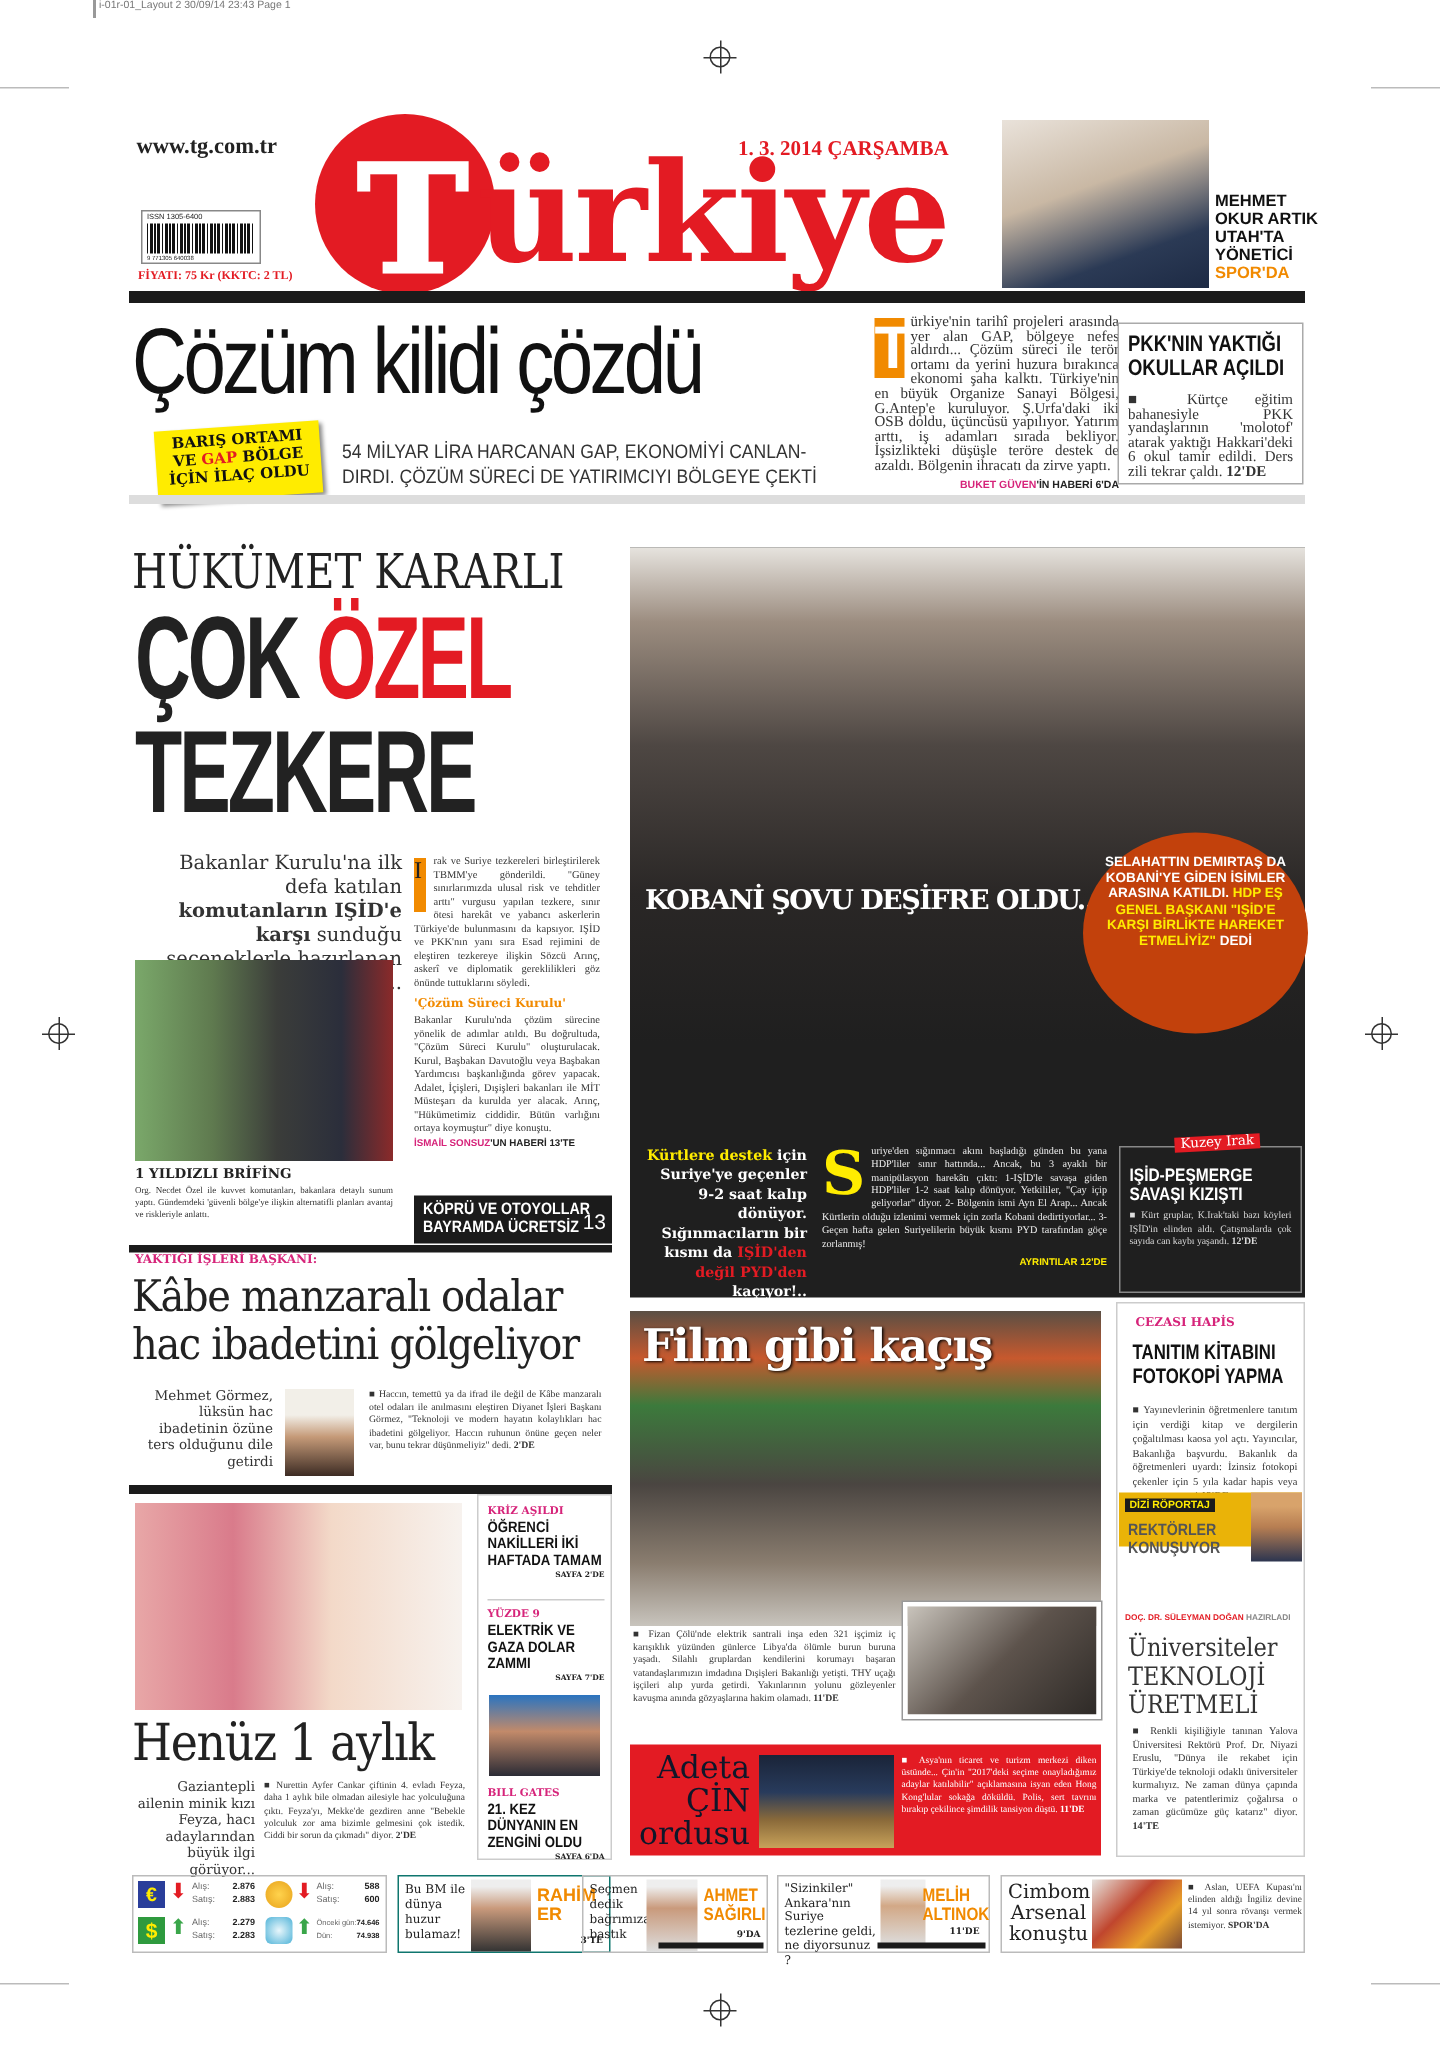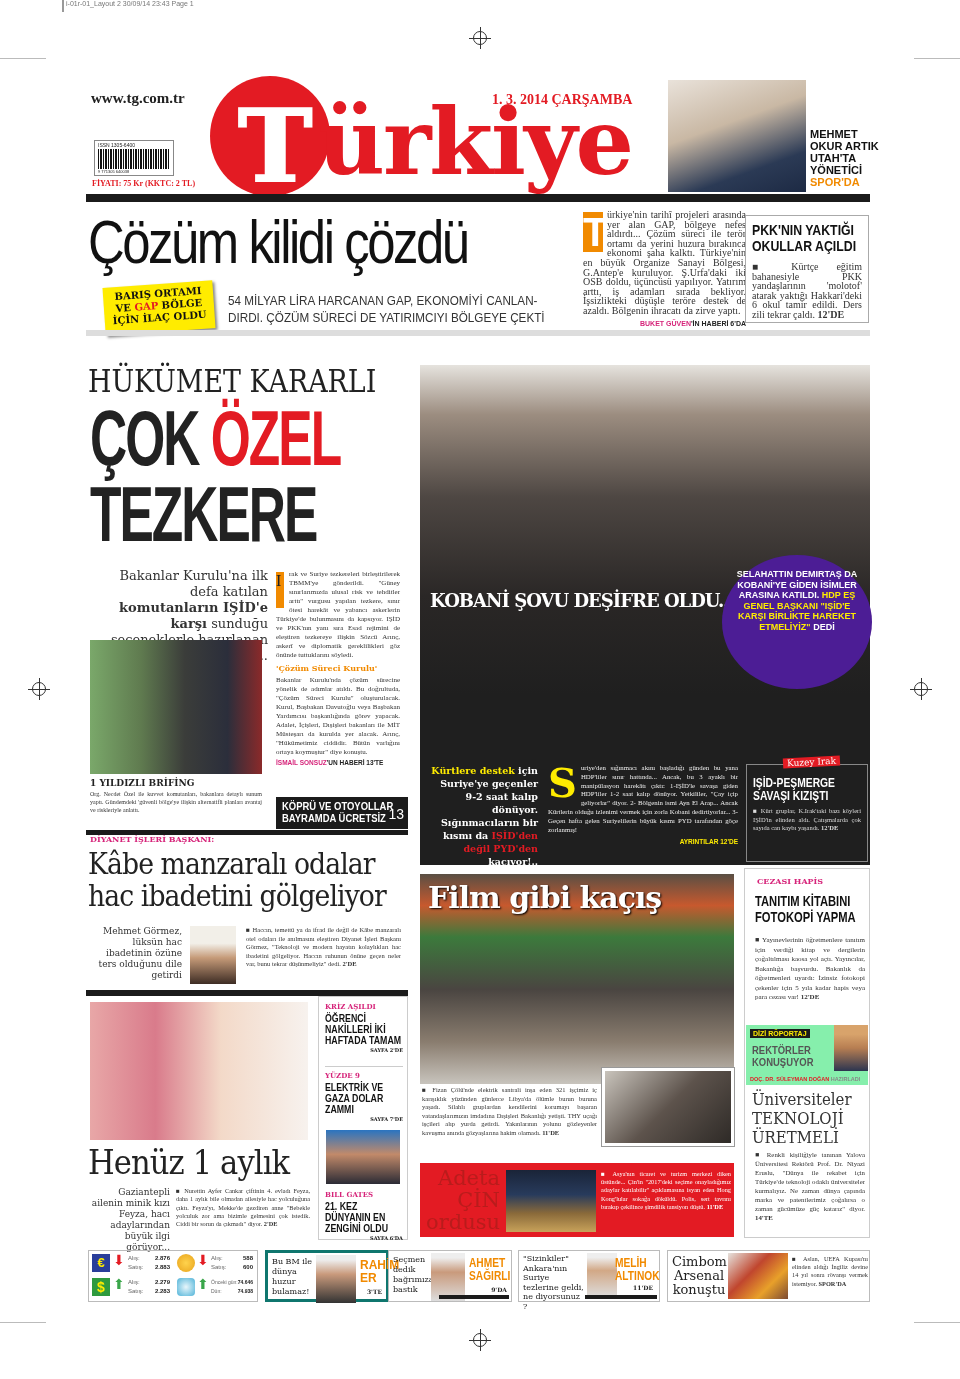--- a/index.html
+++ b/index.html
@@ -107,41 +107,41 @@
     </div>
   <div class="abs sans" style="right:4px;top:9px;font-size:14px">13</div>
 </div>
 <div class="abs bar" style="left:86px;top:830px;width:322px;height:5px"></div>
 
 <div class="abs" style="left:420px;top:365px;width:450px;height:500px;background:#1f1f1f"></div>
 <div class="abs photo" style="left:420px;top:365px;width:450px;height:330px;background:linear-gradient(180deg,#e6e3de 0%,#9c8d80 15%,#4e4743 40%,#2a2726 70%,#1f1f1f 100%)"></div>
 <div class="abs" style="left:430px;top:590px;font:bold 18px 'DejaVu Serif',serif;color:#fff;letter-spacing:-1px">KOBANİ ŞOVU DEŞİFRE OLDU...</div>
 <div class="abs yellow" style="left:430px;top:612px;font:bold 58px 'DejaVu Serif',serif;line-height:62px;letter-spacing:-2px">
 </div>
-<div class="abs" style="left:722px;top:555px;width:150px;height:134px;border-radius:50%;background:#4c1d95;padding:14px 10px;text-align:center;font:bold 9px 'Liberation Sans',sans-serif;line-height:10.5px;color:#fff">
+<div class="abs" style="left:722px;top:555px;width:150px;height:134px;border-radius:50%;background:#c2410c;padding:14px 10px;text-align:center;font:bold 9px 'Liberation Sans',sans-serif;line-height:10.5px;color:#fff">
   <span>SELAHATTIN DEMIRTAŞ DA KOBANİ'YE GİDEN İSİMLER ARASINA KATILDI.</span> <span class="yellow">HDP EŞ GENEL BAŞKANI "IŞİD'E KARŞI BİRLİKTE HAREKET ETMELİYİZ"</span><span> DEDİ</span>
 </div>
 <div class="abs" style="left:428px;top:764px;width:110px;text-align:right;font:bold 9.5px 'DejaVu Serif',serif;line-height:13px;color:#fff">
   <span class="yellow">Kürtlere destek</span> <span>için Suriye'ye geçenler 9-2 saat kalıp dönüyor. Sığınmacıların bir kısmı da</span> <span class="red">IŞİD'den değil PYD'den</span><span> kaçıyor!..</span>
 </div>
 <div class="abs" style="left:548px;top:764px;width:190px">
   <div class="yellow" style="float:left;font:bold 40px 'DejaVu Serif',serif;line-height:38px;margin-right:4px">S</div>
   <div class="small" style="color:#eee;font-size:6.8px;line-height:8.8px">uriye'den sığınmacı akını başladığı günden bu yana HDP'liler sınır hattında... Ancak, bu 3 ayaklı bir manipülasyon harekâtı çıktı: 1-IŞİD'le savaşa giden HDP'liler 1-2 saat kalıp dönüyor. Yetkililer, "Çay içip geliyorlar" diyor. 2- Bölgenin ismi Ayn El Arap... Ancak Kürtlerin olduğu izlenimi vermek için zorla Kobani dedirtiyorlar... 3- Geçen hafta gelen Suriyelilerin büyük kısmı PYD tarafından göçe zorlanmış!</div>
   <div class="yellow" style="text-align:right;font:bold 6.5px 'Liberation Sans',sans-serif;margin-top:4px">AYRINTILAR 12'DE</div>
 </div>
 <div class="abs" style="left:746px;top:764px;width:122px;height:98px;border:1px solid #888;padding:6px 6px">
   <div class="abs" style="left:36px;top:-8px;background:#e31b23;color:#fff;font:9px 'DejaVu Serif',serif;padding:0 4px;transform:rotate(-3deg)">Kuzey Irak</div>
   <div class="cond" style="color:#fff;font-size:12px;line-height:13px;margin-top:6px;transform:scaleX(0.86);white-space:nowrap">
       <div>IŞİD-PEŞMERGE</div>
       <div>SAVAŞI KIZIŞTI</div>
     </div>
   <div class="small" style="color:#ddd;font-size:6.5px;line-height:8.5px;margin-top:4px"><span>■ Kürt gruplar, K.Irak'taki bazı köyleri IŞİD'in elinden aldı. Çatışmalarda çok sayıda can kaybı yaşandı.</span> <b>12'DE</b></div>
 </div>
 
-<div class="abs magenta" style="left:90px;top:834px;font:bold 8px 'DejaVu Serif',serif">DİYANET İŞLERİ BAŞKANI:</div>
+<div class="abs magenta" style="left:90px;top:834px;font:bold 8px 'DejaVu Serif',serif">YAKTIĞI İŞLERİ BAŞKANI:</div>
 <div class="abs" style="left:88px;top:848px;font:29px 'DejaVu Serif',serif;line-height:32px;letter-spacing:-1px;color:#222;transform:scaleX(0.92);transform-origin:left top;white-space:nowrap">
   <div>Kâbe manzaralı odalar</div>
     <div>hac ibadetini gölgeliyor</div>
 </div>
 <div class="abs" style="left:90px;top:926px;width:92px;text-align:right;font:9px 'DejaVu Serif',serif;line-height:11px;color:#333">Mehmet Görmez, lüksün hac ibadetinin özüne ters olduğunu dile getirdi</div>
 <div class="abs photo" style="left:190px;top:926px;width:46px;height:58px;background:linear-gradient(180deg,#f2efe8 30%,#c59a78 55%,#3d2c24)"></div>
 <div class="abs small" style="left:246px;top:926px;width:155px;font-size:6.5px;line-height:8.5px"><span>■ Haccın, temettü ya da ifrad ile değil de Kâbe manzaralı otel odaları ile anılmasını eleştiren Diyanet İşleri Başkanı Görmez, "Teknoloji ve modern hayatın kolaylıkları hac ibadetini gölgeliyor. Haccın ruhunun önüne geçen neler var, bunu tekrar düşünmeliyiz" dedi.</span> <b>2'DE</b></div>
 <div class="abs bar" style="left:86px;top:990px;width:322px;height:6px"></div>
 
 <div class="abs photo" style="left:420px;top:874px;width:314px;height:210px;background:linear-gradient(180deg,#5a4f44,#c7592e 15%,#3c7a3c 30%,#4a4541 55%,#8a7d6f 80%,#c8c4bd)"></div>
@@ -149,21 +149,21 @@
 <div class="abs photo" style="left:602px;top:1068px;width:132px;height:78px;border:3px solid #fff;box-shadow:0 0 0 1px #999;background:linear-gradient(135deg,#c9c4bc,#5d534c 50%,#2e2a27)"></div>
 <div class="abs small" style="left:422px;top:1086px;width:175px;font-size:6.5px;line-height:8.5px"><span>■ Fizan Çölü'nde elektrik santrali inşa eden 321 işçimiz iç karışıklık yüzünden günlerce Libya'da ölümle burun buruna yaşadı. Silahlı gruplardan kendilerini korumayı başaran vatandaşlarımızın imdadına Dışişleri Bakanlığı yetişti. THY uçağı işçileri alıp yurda getirdi. Yakınlarının yolunu gözleyenler kavuşma anında gözyaşlarına hakim olamadı.</span> <b>11'DE</b></div>
 
 <div class="abs" style="left:744px;top:868px;width:126px;height:370px;border:1px solid #ccc"></div>
 <div class="abs magenta" style="left:757px;top:876px;font:bold 8px 'DejaVu Serif',serif">CEZASI HAPİS</div>
 <div class="abs cond" style="left:755px;top:893px;font-size:14px;line-height:16px;color:#111;transform:scaleX(0.8);white-space:nowrap">
     <div>TANITIM KİTABINI</div>
     <div>FOTOKOPİ YAPMA</div>
   </div>
 <div class="abs small" style="left:755px;top:936px;width:110px;font-size:7px;line-height:9.5px"><span>■ Yayınevlerinin öğretmenlere tanıtım için verdiği kitap ve dergilerin çoğaltılması kaosa yol açtı. Yayıncılar, Bakanlığa başvurdu. Bakanlık da öğretmenleri uyardı: İzinsiz fotokopi çekenler için 5 yıla kadar hapis veya para cezası var!</span> <b>12'DE</b></div>
-<div class="abs" style="left:746px;top:1025px;width:122px;height:60px;background:#86efac">
+<div class="abs" style="left:746px;top:995px;width:122px;height:36px;background:#eab308">
   <div class="abs" style="left:4px;top:4px;background:#1b1b1b;color:#ffec00;font:bold 7px 'Liberation Sans',sans-serif;padding:1px 3px">DİZİ RÖPORTAJ</div>
   <div class="abs cond" style="left:6px;top:19px;font-size:11px;line-height:12px;color:#555;transform:scaleX(0.86);white-space:nowrap">
       <div>REKTÖRLER</div>
       <div>KONUŞUYOR</div>
     </div>
   <div class="abs photo" style="left:88px;top:0;width:34px;height:46px;background:linear-gradient(180deg,#d8a36b 20%,#b77e52 50%,#2c3550)"></div>
 </div>
 <div class="abs" style="left:750px;top:1076px;font:bold 5.5px 'Liberation Sans',sans-serif"><span class="red">DOÇ. DR. SÜLEYMAN DOĞAN</span><span style="color:#888"> HAZIRLADI</span></div>
 <div class="abs" style="left:752px;top:1090px;font:17px 'DejaVu Serif',serif;line-height:19px;color:#333;transform:scaleX(0.88);transform-origin:left top;white-space:nowrap">
   <div>Üniversiteler</div>
@@ -189,21 +189,21 @@
   <div style="text-align:right;font:bold 5px 'DejaVu Serif',serif;margin-top:1px">SAYFA 7'DE</div>
 </div>
 <div class="abs photo" style="left:326px;top:1130px;width:74px;height:54px;background:linear-gradient(180deg,#2a74c0,#c28a6a 45%,#2b2b35)"></div>
 <div class="abs" style="left:325px;top:1190px;width:78px">
   <div class="magenta" style="font:bold 7px 'DejaVu Serif',serif">BILL GATES</div>
   <div class="cond" style="font-size:10px;line-height:11px;color:#111;margin-top:2px;transform:scaleX(0.88);width:90px">21. KEZ DÜNYANIN EN ZENGİNİ OLDU</div>
   <div style="text-align:right;font:bold 5px 'DejaVu Serif',serif;margin-top:1px">SAYFA 6'DA</div>
 </div>
 
 <div class="abs" style="left:420px;top:1163px;width:314px;height:74px;background:#e31b23"></div>
-<div class="abs" style="left:424px;top:1167px;width:76px;text-align:right;font:21px 'DejaVu Serif',serif;line-height:22px;color:#b91c1c">
+<div class="abs" style="left:424px;top:1167px;width:76px;text-align:right;font:21px 'DejaVu Serif',serif;line-height:22px;color:#0f172a">
   <div>Adeta</div>
     <div>ÇİN</div>
     <div>ordusu</div>
 </div>
 <div class="abs photo" style="left:506px;top:1170px;width:90px;height:62px;background:linear-gradient(180deg,#1a2438,#283b5c 40%,#8a6a3a 70%,#c8a25a)"></div>
 <div class="abs small" style="left:601px;top:1170px;width:130px;color:#fff;font-size:6.3px;line-height:8.2px"><span>■ Asya'nın ticaret ve turizm merkezi diken üstünde... Çin'in "2017'deki seçime onayladığımız adaylar katılabilir" açıklamasına isyan eden Hong Kong'lular sokağa döküldü. Polis, sert tavrını bırakıp çekilince şimdilik tansiyon düştü.</span> <b>11'DE</b></div>
 
 <div class="abs" style="left:88px;top:1250px;width:170px;height:52px;border:1px solid #bbb"></div>
 <div class="abs" style="left:92px;top:1254px;width:18px;height:18px;background:#2a3e9a;color:#ffec00;font:bold 13px 'Liberation Sans',sans-serif;text-align:center;line-height:18px">€</div>
 <div class="abs" style="left:113px;top:1252px;color:#e31b23;font-size:14px">⬇</div>
@@ -223,21 +223,21 @@
   <div><span style="color:#666">Alış:</span> <b style="float:right">588</b></div>
   <div><span style="color:#666">Satış:</span> <b style="float:right">600</b></div>
 </div>
 <div class="abs" style="left:177px;top:1278px;width:18px;height:18px;border-radius:4px;background:radial-gradient(#e8f6fb,#4fb3d8)"></div>
 <div class="abs" style="left:197px;top:1276px;color:#3aa64a;font-size:14px">⬆</div>
 <div class="abs sans" style="left:211px;top:1278px;font-size:5px;line-height:9px;width:42px">
   <div><span style="color:#666">Önceki gün:</span> <b style="float:right">74.646</b></div>
   <div><span style="color:#666">Dün:</span> <b style="float:right">74.938</b></div>
 </div>
 
-<div class="abs" style="left:265px;top:1250px;width:124px;height:52px;border:3px solid #0f766e">
+<div class="abs" style="left:265px;top:1250px;width:142px;height:52px;border:1px solid #0f766e">
   <div class="abs" style="left:4px;top:4px;width:44px;font:8px 'DejaVu Serif',serif;line-height:10px">Bu BM ile dünya huzur bulamaz!</div>
   <div class="abs photo" style="left:48px;top:2px;width:40px;height:48px;background:linear-gradient(180deg,#eee 10%,#c99a7c 40%,#333)"></div>
   <div class="abs cond orange" style="left:92px;top:6px;font-size:12px;line-height:13px">
       <div>RAHİM</div>
       <div>ER</div>
     </div>
   <div class="abs" style="right:4px;bottom:4px;font:bold 6px 'DejaVu Serif',serif">3'TE</div>
 </div>
 <div class="abs" style="left:388px;top:1250px;width:124px;height:52px;border:1px solid #bbb">
   <div class="abs" style="left:4px;top:4px;width:44px;font:8px 'DejaVu Serif',serif;line-height:10px">Seçmen dedik bağrımıza bastık</div>

